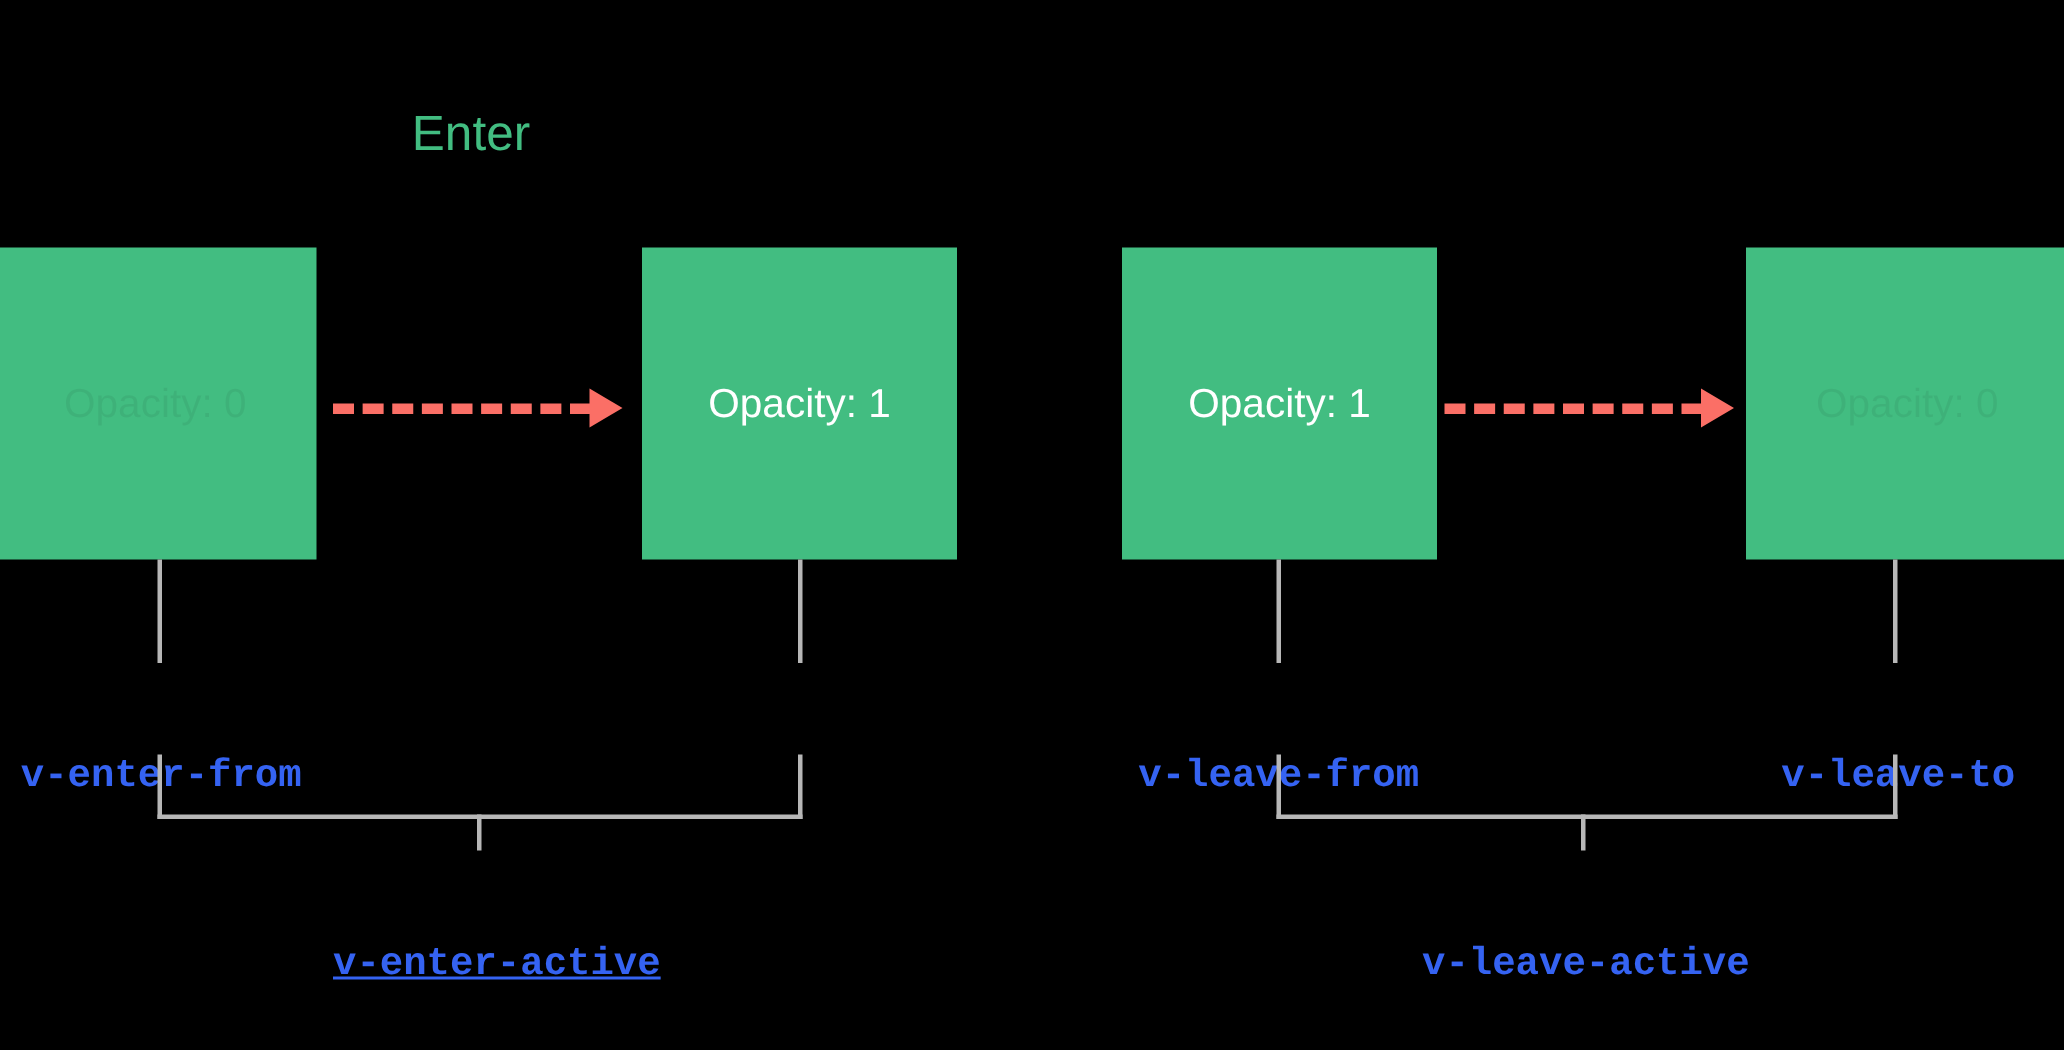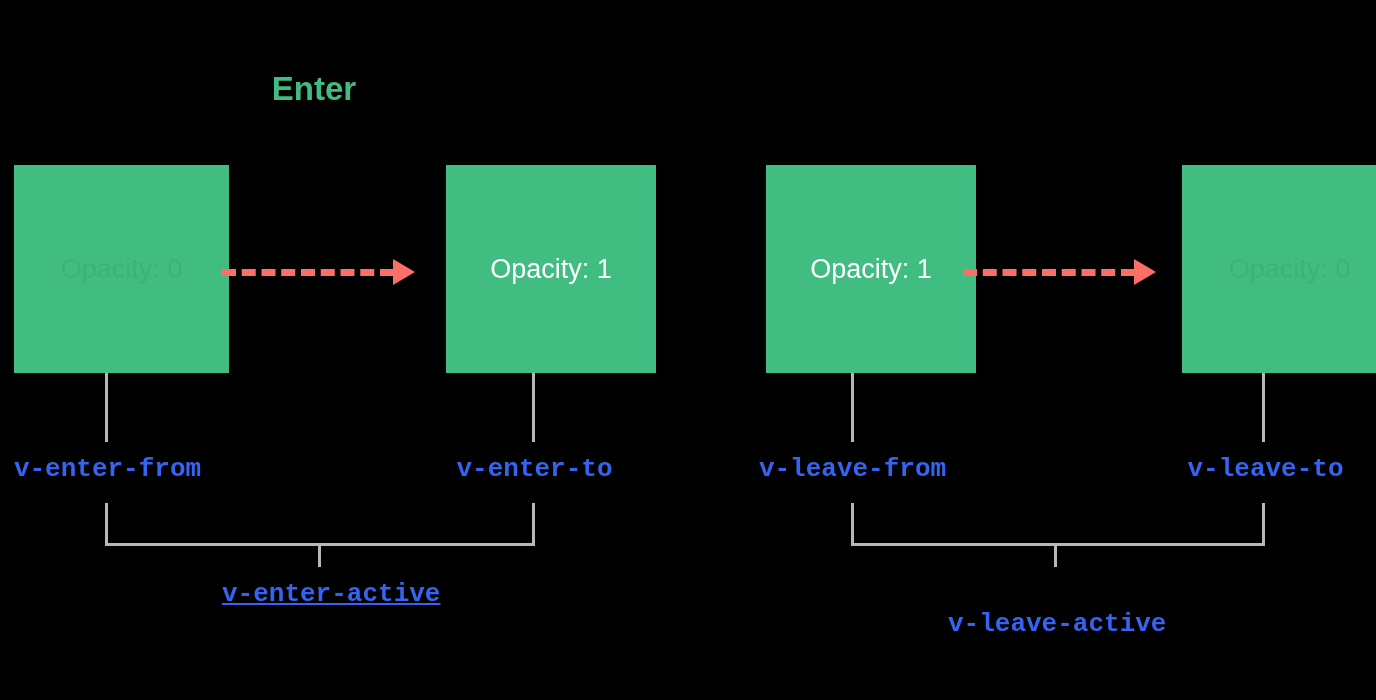--- a/index.html
+++ b/index.html
@@ -16,36 +16,35 @@
     width: 1376px;
     height: 700px;
     background: #000000;
     overflow: hidden;
   }
 
   
   .section-title {
     position: absolute;
     font-family: "Liberation Sans", sans-serif;
-    font-weight: bold;
+    font-weight: normal;
     font-size: 33px;
     line-height: 1;
     color: #42bd81;
     white-space: nowrap;
     text-align: center;
   }
 
   
   .box {
     position: absolute;
     background: #42bd81;
     display: flex;
     align-items: center;
     justify-content: center;
-    margin-left: 18px;
   }
   .box-label {
     font-family: "Liberation Sans", sans-serif;
     font-size: 27px;
     line-height: 1;
     color: #ffffff;
     white-space: nowrap;
   }
   .box-label.faded {
     color: #000000;
@@ -91,21 +90,21 @@
   
   .class-label {
     position: absolute;
     font-family: "Liberation Mono", "DejaVu Sans Mono", monospace;
     font-weight: bold;
     font-size: 26px;
     line-height: 1;
     color: #3563f2;
     white-space: nowrap;
   }
-  .class-label.center { text-align: center; }
+  .class-label.center { text-align: center; margin-top: 48px; }
 </style>
 </head>
 <body>
 
 <div id="stage">
 
   <div class="section-title" style="left:208px; top:72px; width:212px;">Enter</div>
 
   <div class="box clip-left" style="left:-4px; top:165px; width:215px; height:208px;">
     <span class="box-label faded">Opacity: 0</span>
@@ -117,21 +116,20 @@
   </div>
 
   <div class="box" style="left:428px; top:165px; width:210px; height:208px;">
     <span class="box-label">Opacity: 1</span>
   </div>
 
   <div class="vline" style="left:105px; top:373px; width:3px; height:69px;"></div>
   <div class="vline" style="left:532px; top:373px; width:3px; height:69px;"></div>
 
   <div class="class-label center" style="left:5px; top:456px; width:205px;">v-enter-from</div>
-  <div class="class-label center" style="left:432px; top:456px; width:205px;">v-enter-to</div>
 
   <div class="vline" style="left:105px; top:503px; width:3px; height:43px;"></div>
   <div class="vline" style="left:532px; top:503px; width:3px; height:43px;"></div>
   <div class="hline" style="left:105px; top:543px; width:430px; height:3px;"></div>
   <div class="vline" style="left:318px; top:543px; width:3px; height:24px;"></div>
 
   <div class="class-label center" style="left:222px; top:581px; width:208px;text-decoration:underline;">v-enter-active</div>
 
 
   <div class="box" style="left:748px; top:165px; width:210px; height:208px;">
@@ -151,15 +149,15 @@
   <div class="vline" style="left:1262px; top:373px; width:3px; height:69px;"></div>
 
   <div class="class-label center" style="left:750px; top:456px; width:205px;text-align:center;">v-leave-from</div>
   <div class="class-label center" style="left:1163px; top:456px; width:205px;">v-leave-to</div>
 
   <div class="vline" style="left:851px; top:503px; width:3px; height:43px;"></div>
   <div class="vline" style="left:1262px; top:503px; width:3px; height:43px;"></div>
   <div class="hline" style="left:851px; top:543px; width:414px; height:3px;"></div>
   <div class="vline" style="left:1054px; top:543px; width:3px; height:24px;"></div>
 
-  <div class="class-label center" style="left:948px; top:611px; width:208px;">v-leave-active</div>
+  <div class="class-label center" style="left:948px; top:581px; width:208px;">v-leave-active</div>
 
 </div>
 
 </body></html>

